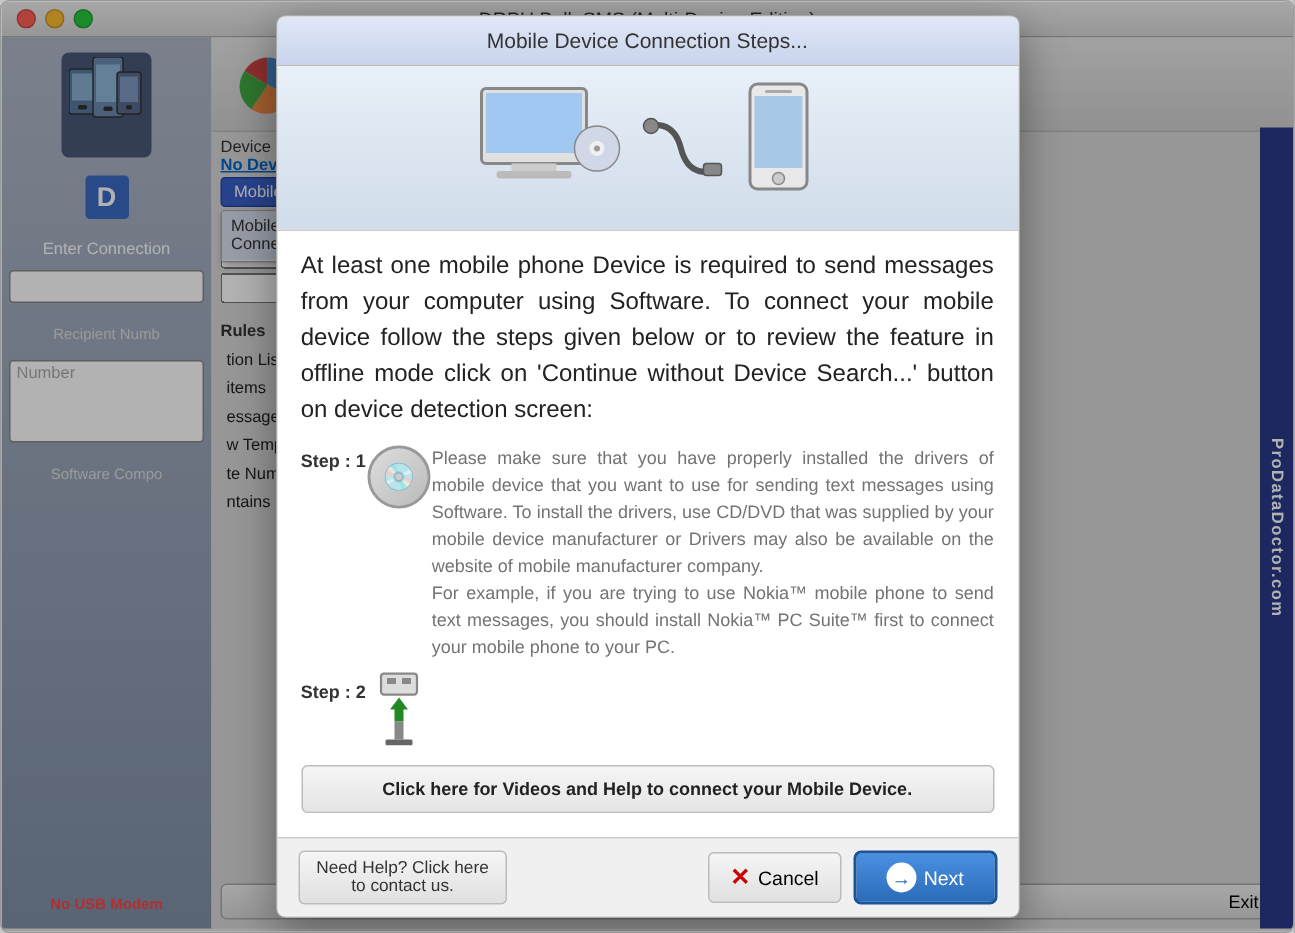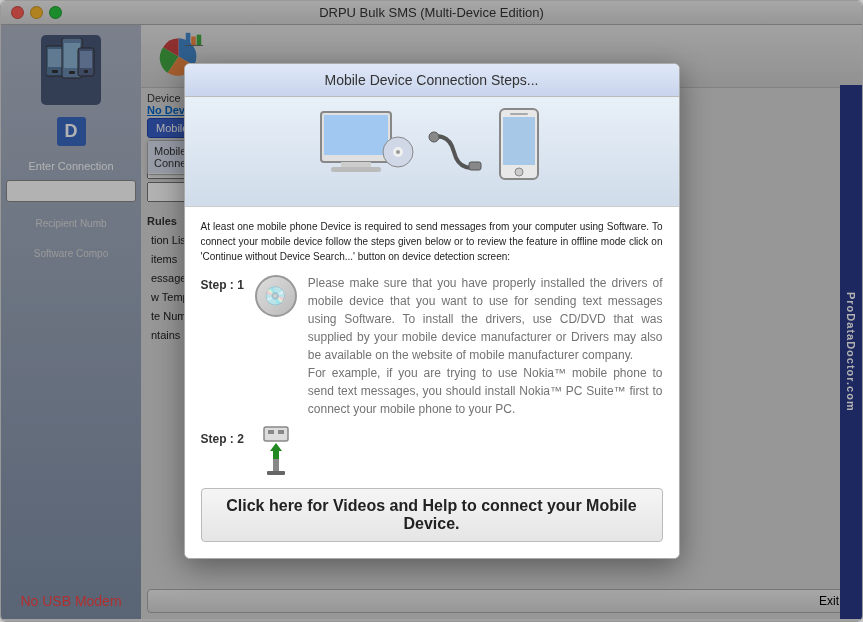--- a/index.html
+++ b/index.html
@@ -125,22 +125,22 @@
       font-size: 11px;
     }
     .sidebar-message-label {
       color: #ddd;
       font-size: 10px;
       margin-top: 8px;
       margin-bottom: 3px;
     }
     .sidebar-bottom-text {
       color: #ff4444;
-      font-size: 14px;
-      font-weight: normal;
+      font-size: 10px;
+      font-weight: bold;
       margin-top: auto;
     }
 
     
     .right-panel {
       flex: 1;
       display: flex;
       flex-direction: column;
       position: relative;
       background: #d8d8d8;
@@ -321,27 +321,26 @@
     .dialog-body {
       padding: 12px 16px;
       font-size: 12.5px;
       color: #222;
       line-height: 1.5;
       background: white;
     }
     .intro-text {
       text-align: justify;
       margin-bottom: 10px;
-      font-size: 10px;
+      font-size: 16px;
       line-height: 1.5;
     }
     .step-row {
       display: flex;
       align-items: flex-start;
-      gap: 10px;
       margin-bottom: 10px;
     }
     .step-label {
       font-weight: bold;
       font-size: 12px;
       white-space: nowrap;
       padding-top: 2px;
       color: #333;
     }
     .step-icon {
@@ -370,21 +369,21 @@
       line-height: 1.5;
       text-align: justify;
     }
     .video-help-btn {
       width: 100%;
       padding: 8px;
       background: linear-gradient(to bottom, #f5f5f5, #e5e5e5);
       border: 1px solid #bbb;
       border-radius: 4px;
       text-align: center;
-      font-size: 16px;
+      font-size: 12px;
       font-weight: bold;
       cursor: pointer;
       margin-top: 6px;
       margin-bottom: 4px;
       color: #222;
     }
     .dialog-footer {
       display: flex;
       align-items: center;
       padding: 8px 14px;
@@ -479,20 +478,23 @@
 
           <rect x="32" y="10" width="16" height="28" rx="2" fill="#5a6a90" stroke="#333" stroke-width="1"></rect>
           <rect x="34" y="13" width="12" height="17" fill="#8098c0"></rect>
           <rect x="38" y="32" width="4" height="3" rx="1" fill="#333"></rect>
         </svg>
       </div>
       <div class="sidebar-logo">D</div>
       <div class="sidebar-label">Enter Connection</div>
       <input class="sidebar-input" type="text" style="">
       <div class="sidebar-number-label">Recipient Numb</div>
+      <div class="sidebar-number-box">
+        <div style="color:#aaa;font-size:11px;">Number</div>
+      </div>
       <div class="sidebar-message-label">Software Compo</div>
       <div class="sidebar-bottom-text">No USB Modem</div>
     </div>
 
     <div class="right-panel">
 
       <div class="right-header">
         <svg class="pie-chart-svg" viewBox="0 0 60 55">
 
           <circle cx="30" cy="28" r="20" fill="#e8e8e8"></circle>
@@ -623,16 +625,28 @@
 
               <rect x="13" y="46" width="18" height="4" rx="1" fill="#666"></rect>
             </svg>
           </div>
         </div>
 
         
         <button class="video-help-btn">Click here for Videos and Help to connect your Mobile Device.</button>
       </div>
 
+      <div class="dialog-footer">
+        <div class="help-link">Need Help? Click here to contact us.</div>
+        <div class="footer-spacer"></div>
+        <button class="cancel-btn">
+          <span class="cancel-x">✕</span>
+          <span>Cancel</span>
+        </button>
+        <button class="next-btn">
+          <div class="next-icon">→</div>
+          <span>Next</span>
+        </button>
+      </div>
     </div>
   </div>
 
 </div>
 
 </body></html>

